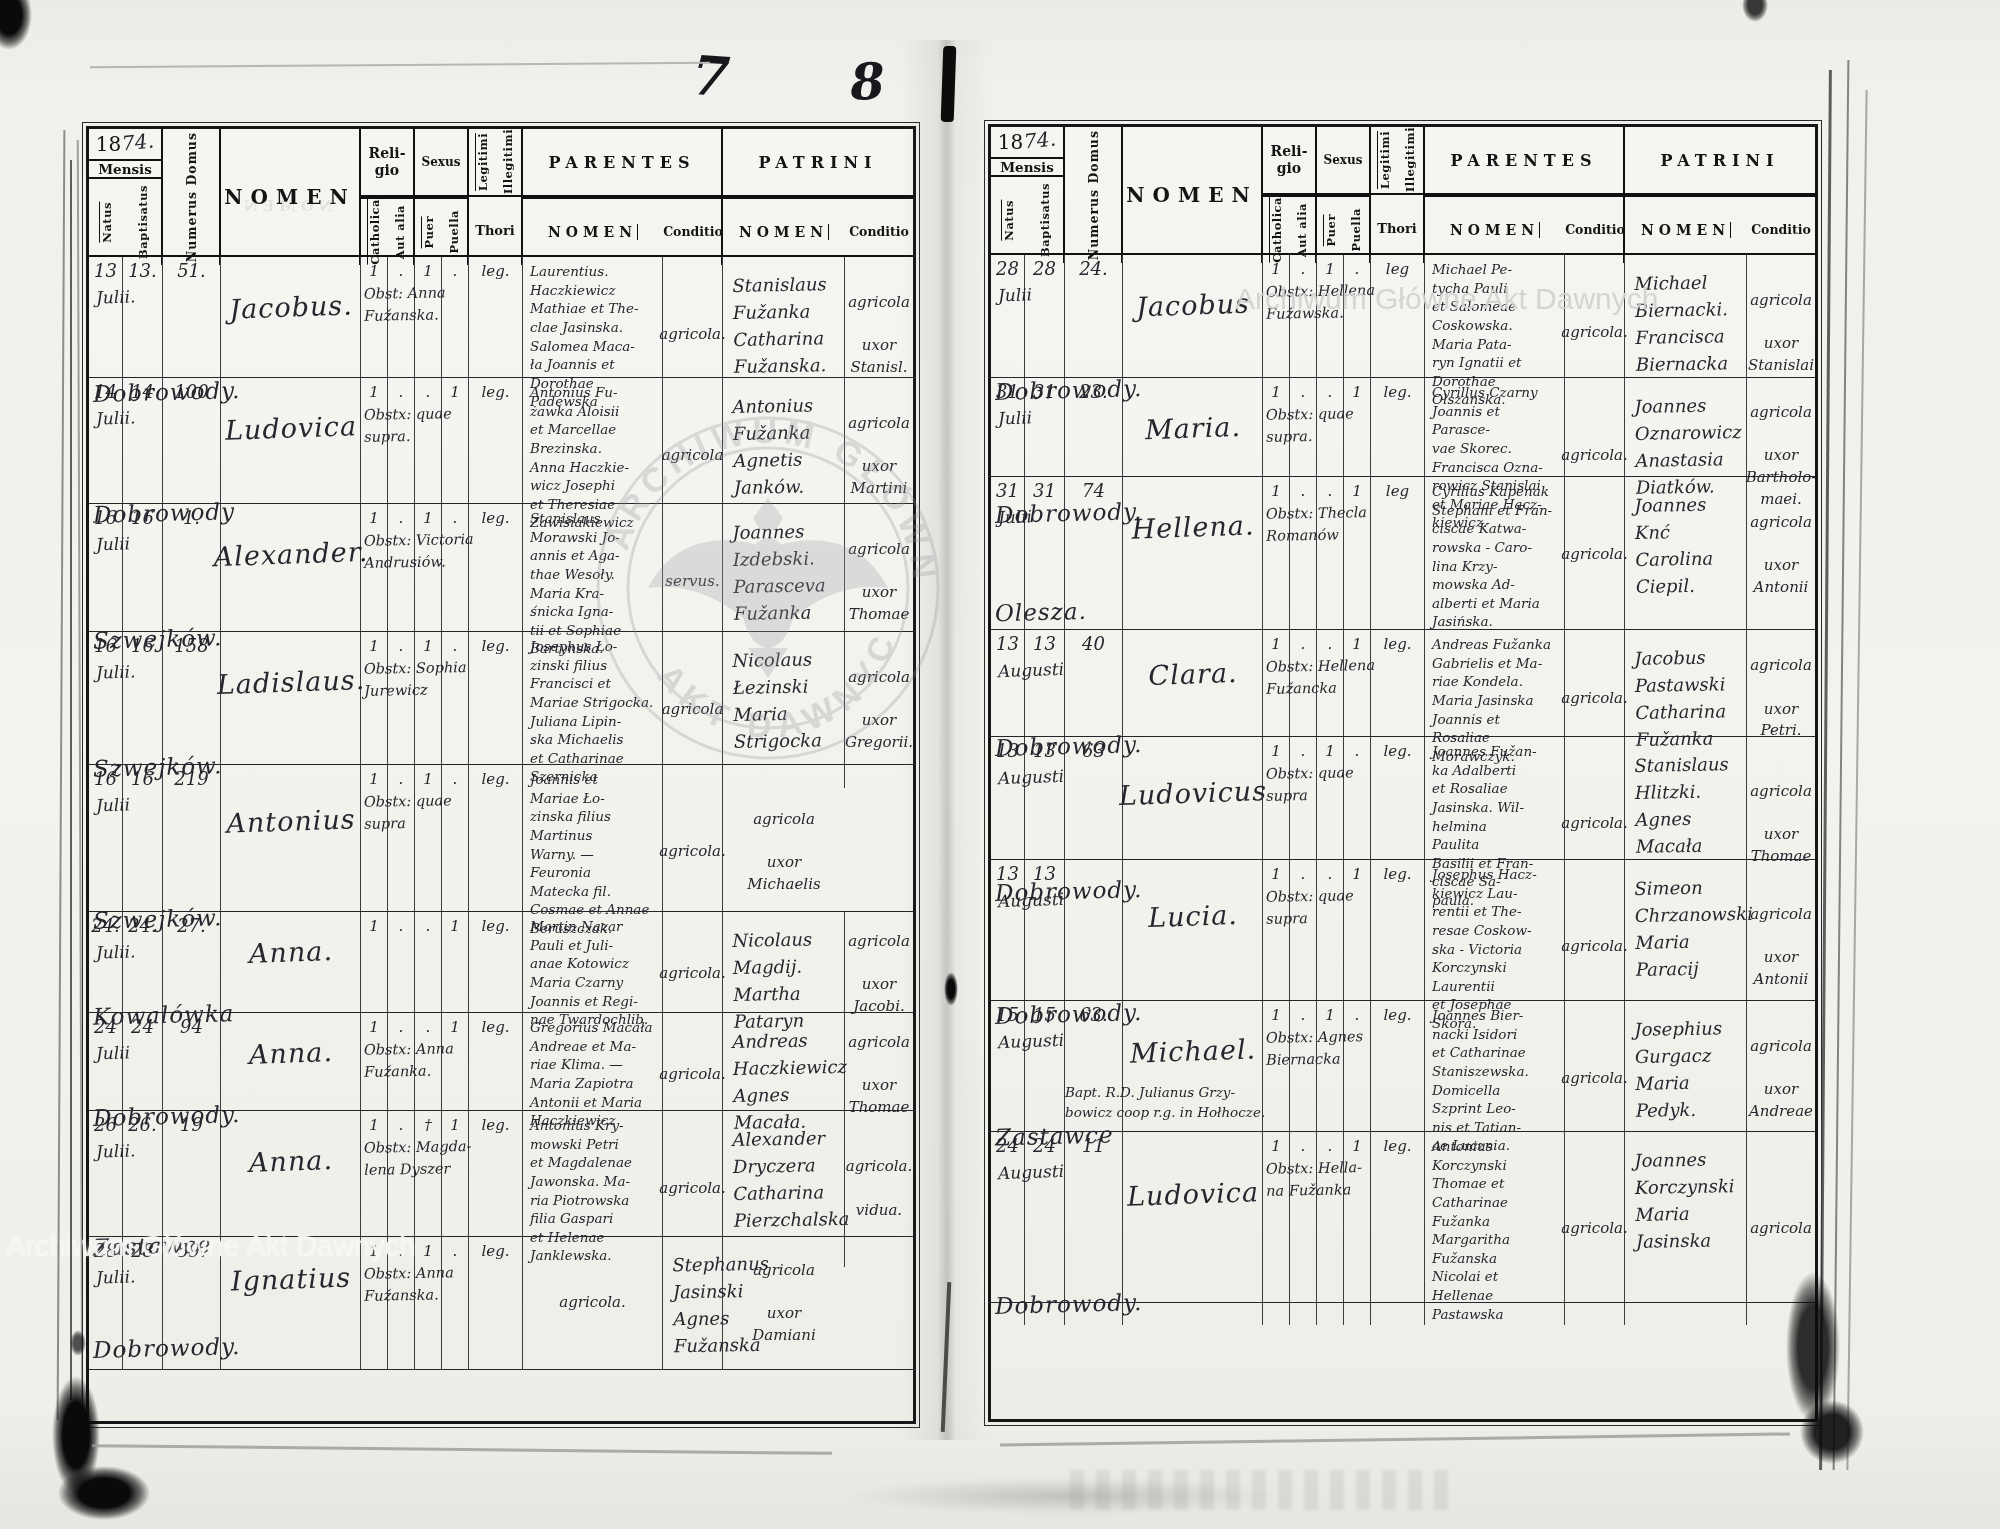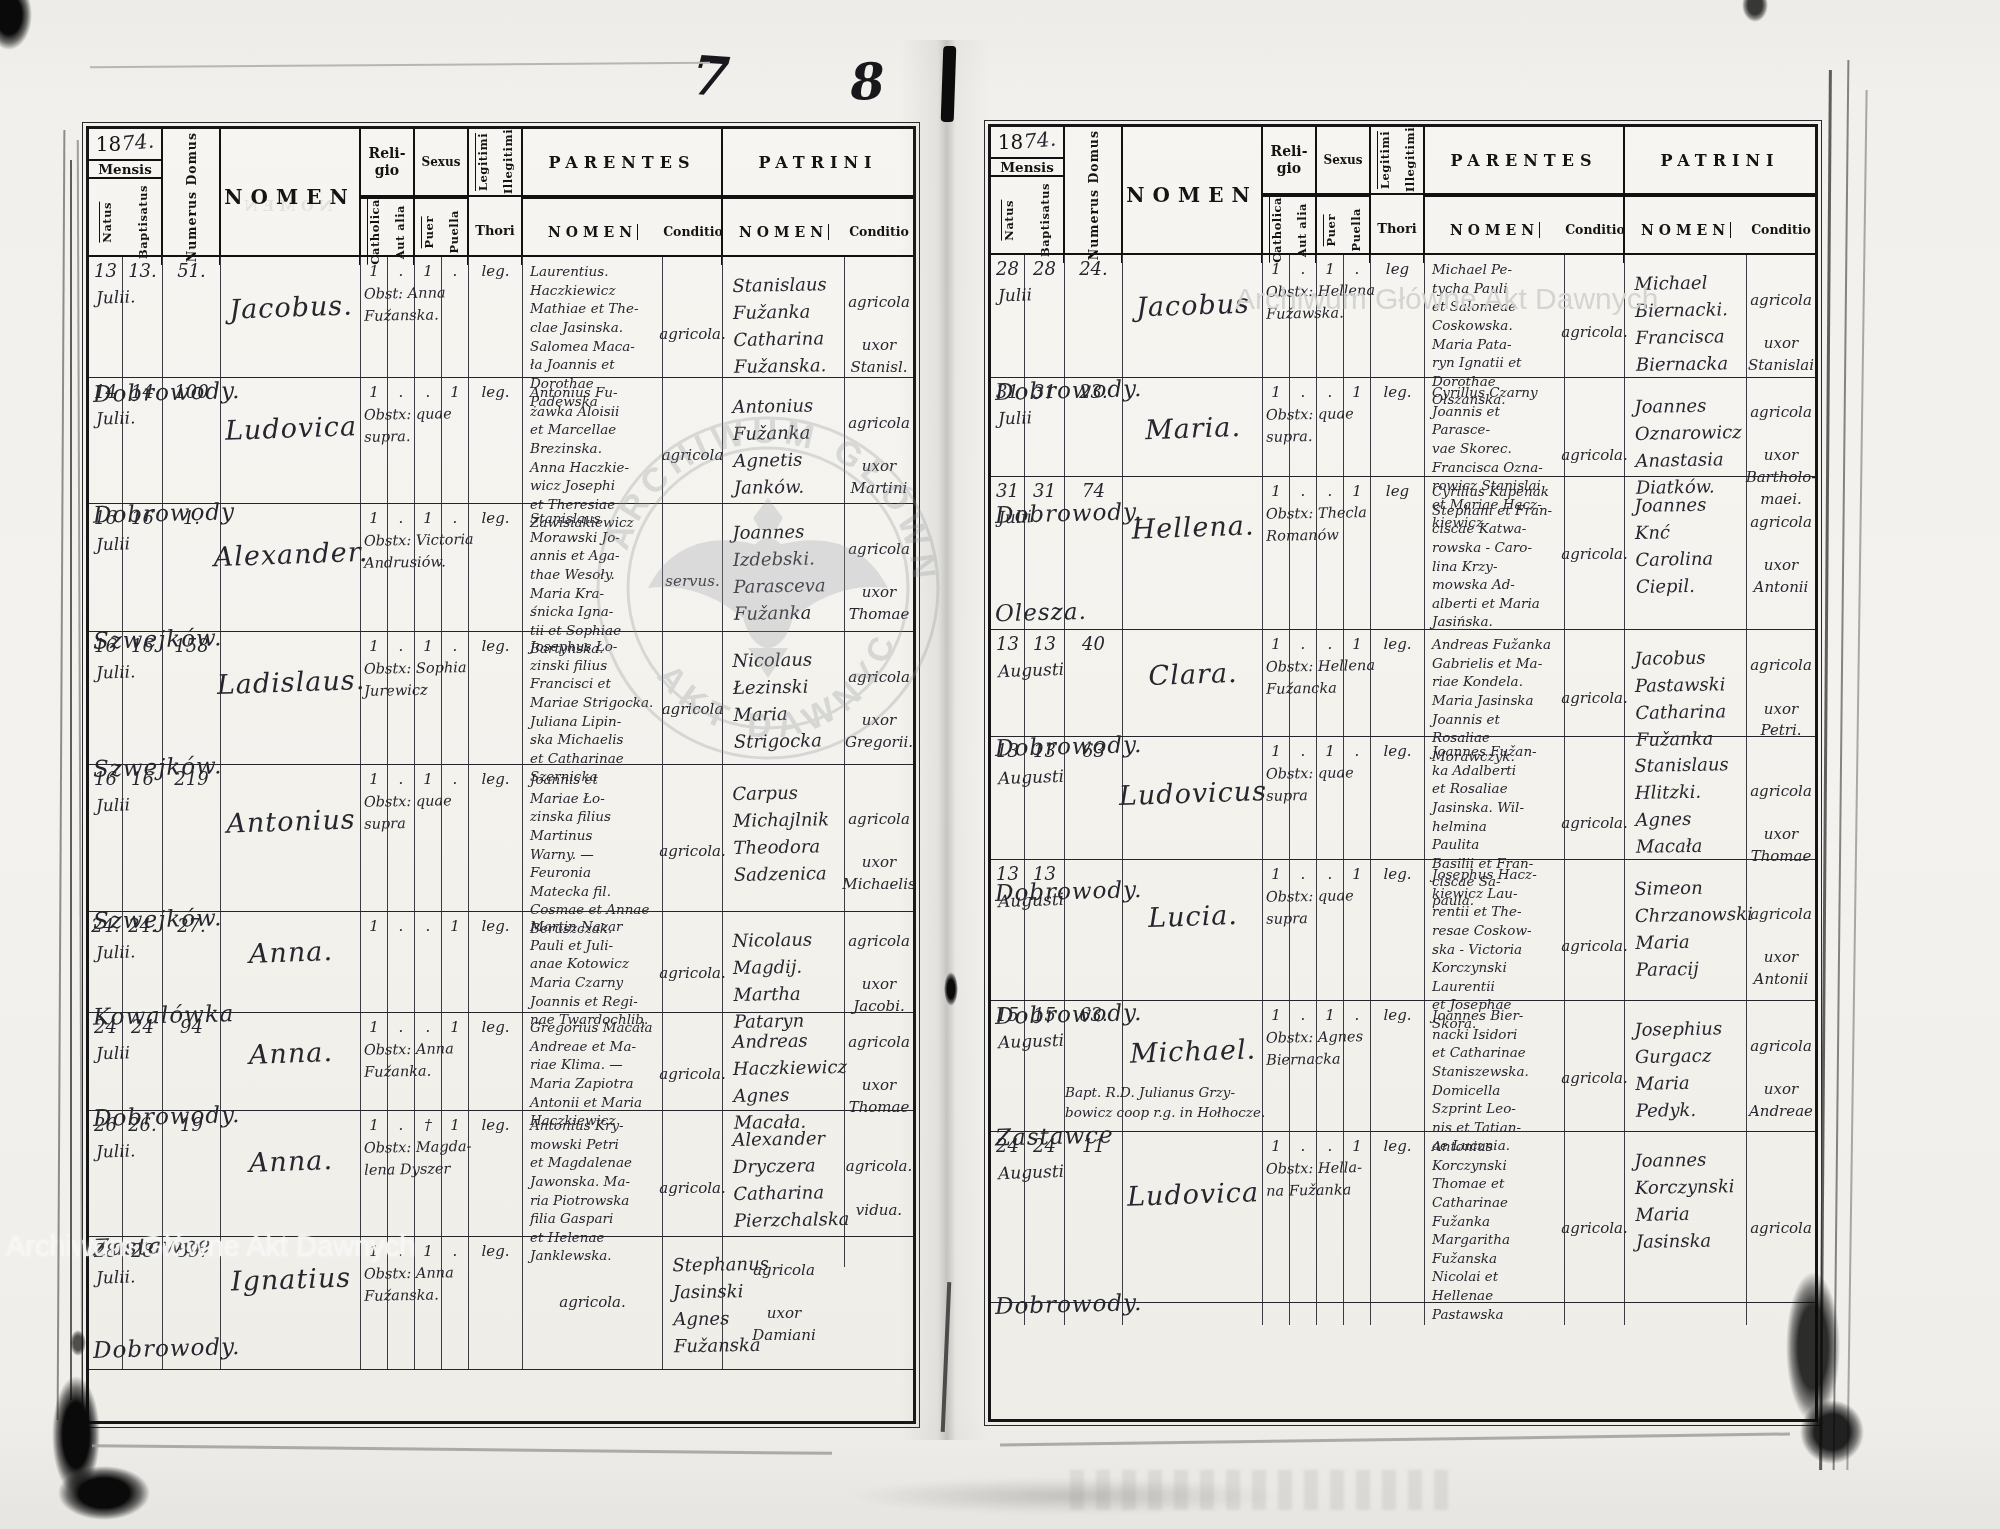--- a/index.html
+++ b/index.html
@@ -414,26 +414,20 @@
 Martinus
 Warny. —
 Feuronia
 Matecka fil.
 Cosmae et Annae
 Beruszczak.</div>
           </div>
           <div class="cell c11">
             <div class="ctext hand">agricola.</div>
           </div>
-          <div class="cell c12">
-            <div class="gtext hand">Carpus
-Michajlnik
-Theodora
-Sadzenica</div>
-          </div>
           <div class="cell c13">
             <div class="ctext hand">agricola
 
 uxor
 Michaelis</div>
           </div>
         </div>
         <div class="row" style="height: 100px;">
           <div class="cell c1">
             <span class="num hand">24.</span>

